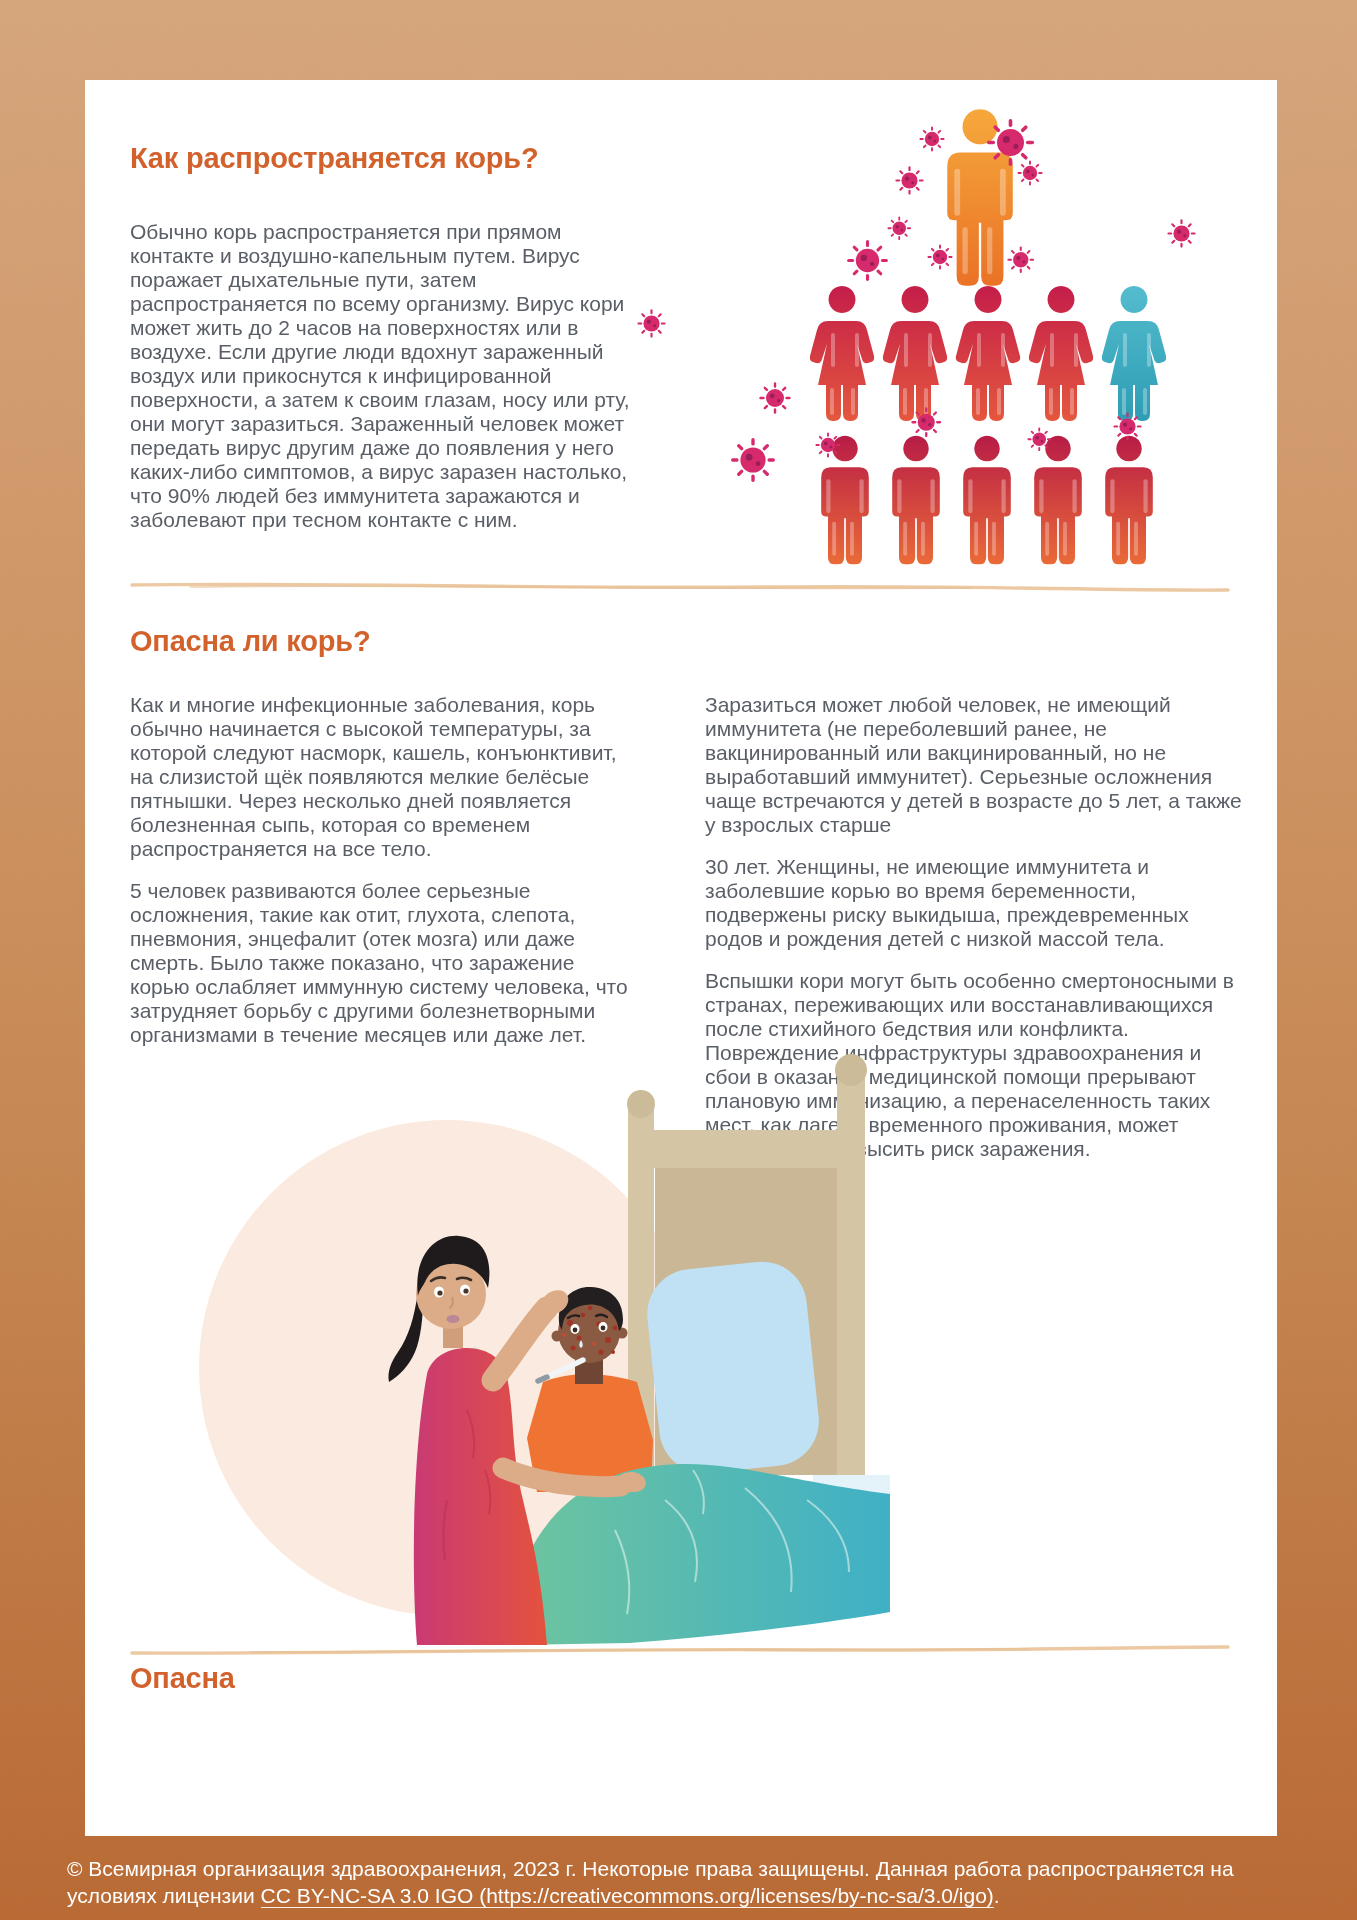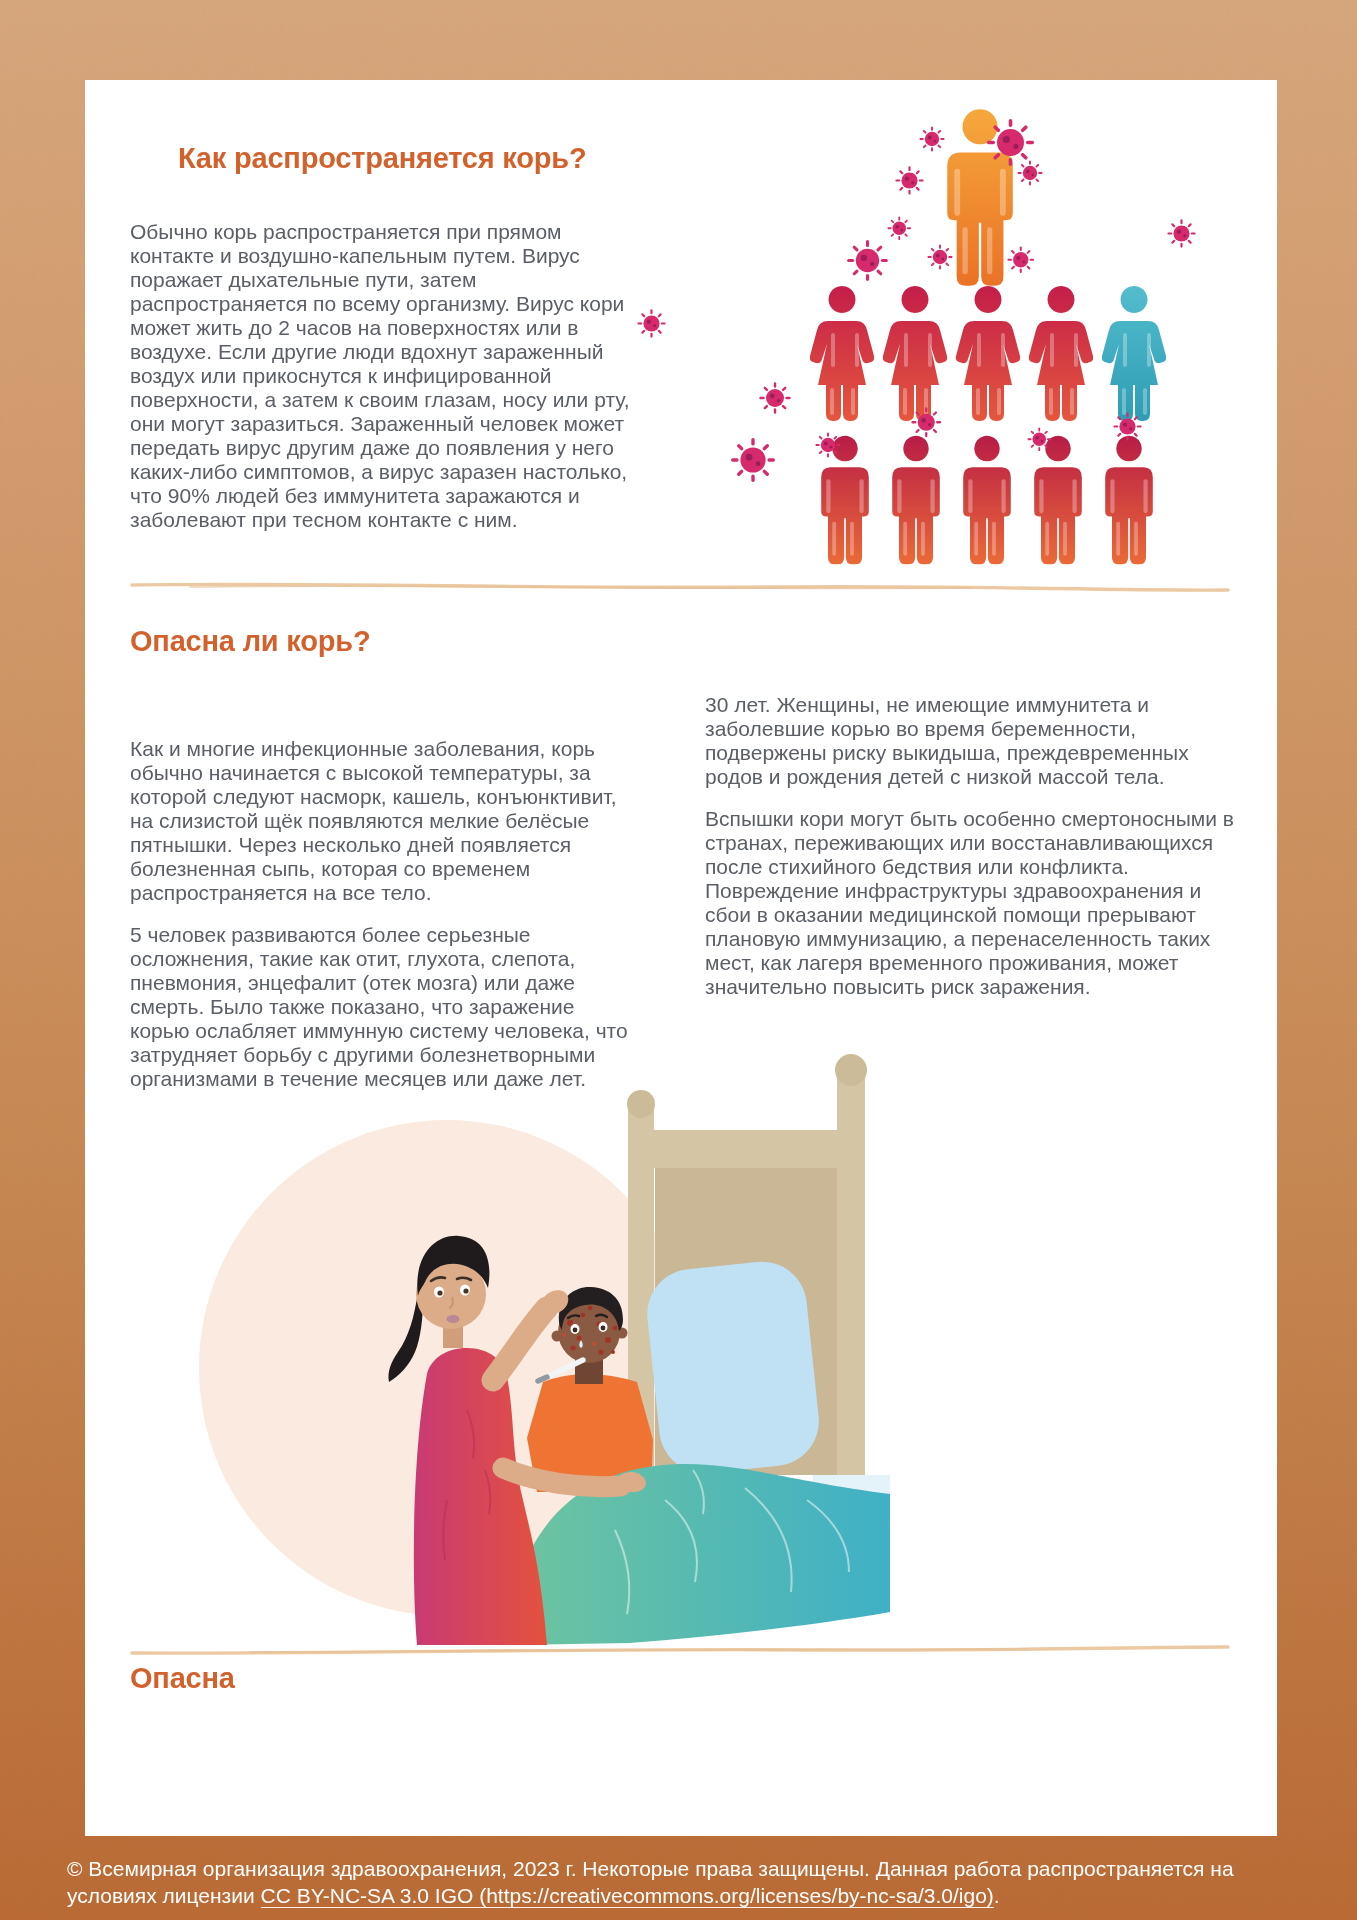--- a/index.html
+++ b/index.html
@@ -20,21 +20,21 @@
     font-size:29px;font-weight:700;color:#d2612c;letter-spacing:-.2px;
     margin:0;
   }
   .body-text{
     font-size:21px;line-height:24px;color:#5a5f67;margin:0 0 18px 0;
   }
   .intro{position:absolute;left:45px;top:140px;width:507px;}
   .infographic{position:absolute;left:535px;top:15px;}
   .divider{position:absolute;left:45px;width:1100px;height:16px;}
   .col{position:absolute;top:613px;}
-  .col-left{left:45px;width:503px;margin-top:44px;}
+  .col-left{left:45px;width:503px;}
   .col-right{left:620px;width:537px;}
   .illustration{position:absolute;left:100px;top:950px;}
   .footer{
     position:absolute;left:67px;top:1855px;width:1240px;
     color:#ffffff;font-size:21px;line-height:27px;
   }
   .footer a{color:#ffffff;text-decoration:none;border-bottom:1.5px solid rgba(255,255,255,.9);cursor:pointer;}
 </style>
 </head>
 <body>
@@ -44,21 +44,21 @@
   <svg class="noise">
     <filter id="noiseF">
       <feTurbulence type="fractalNoise" baseFrequency="0.75" numOctaves="2" seed="7"></feTurbulence>
       <feColorMatrix type="matrix" values="0 0 0 0 0.45  0 0 0 0 0.27  0 0 0 0 0.12  0 0 0 0.14 0"></feColorMatrix>
     </filter>
     <rect width="100%" height="100%" filter="url(#noiseF)"></rect>
   </svg>
 
   <div class="card">
 
-    <h1 class="heading" style="top:62px;margin-left:48px;">Как распространяется корь?</h1>
+    <h1 class="heading" style="top:62px;">Как распространяется корь?</h1>
 
     <p class="intro body-text">Обычно корь распространяется при прямом контакте и воздушно-капельным путем. Вирус поражает дыхательные пути, затем распространяется по всему организму. Вирус кори может жить до 2 часов на поверхностях или в воздухе. Если другие люди вдохнут зараженный воздух или прикоснутся к инфицированной поверхности, а затем к своим глазам, носу или рту, они могут заразиться. Зараженный человек может передать вирус другим даже до появления у него каких-либо симптомов, а вирус заразен настолько, что 90% людей без иммунитета заражаются и заболевают при тесном контакте с ним.</p>
 
     <svg class="infographic" width="630" height="475" viewBox="0 0 630 475" role="img" aria-label="Инфографика: зараженный человек распространяет вирус кори на группу людей без иммунитета">
       <defs>
         <linearGradient id="gradOrange" x1="0" y1="0" x2="0" y2="1">
           <stop offset="0" stop-color="#f6a83c"></stop>
             <stop offset="1" stop-color="#ea7226"></stop>
         </linearGradient>
         <linearGradient id="gradRed" x1="0" y1="0" x2="0" y2="1">
@@ -149,20 +149,21 @@
     </svg>
 
     <h2 class="heading" style="top:545px;">Опасна ли корь?</h2>
 
     <div class="col col-left">
       <p class="body-text">Как и многие инфекционные заболевания, корь обычно начинается с высокой температуры, за которой следуют насморк, кашель, конъюнктивит, на слизистой щёк появляются мелкие белёсые пятнышки. Через несколько дней появляется болезненная сыпь, которая со временем распространяется на все тело.</p>
       <p class="body-text">5 человек развиваются более серьезные осложнения, такие как отит, глухота, слепота, пневмония, энцефалит (отек мозга) или даже смерть. Было также показано, что заражение корью ослабляет иммунную систему человека, что затрудняет борьбу с другими болезнетворными организмами в течение месяцев или даже лет.</p>
     </div>
 
     <div class="col col-right">
+      <p class="body-text">Заразиться может любой человек, не имеющий иммунитета (не переболевший ранее, не вакцинированный или вакцинированный, но не выработавший иммунитет). Серьезные осложнения чаще встречаются у детей в возрасте до 5 лет, а также у взрослых старше</p>
       <p class="body-text">30 лет. Женщины, не имеющие иммунитета и заболевшие корью во время беременности, подвержены риску выкидыша, преждевременных родов и рождения детей с низкой массой тела.</p>
       <p class="body-text">Вспышки кори могут быть особенно смертоносными в странах, переживающих или восстанавливающихся после стихийного бедствия или конфликта. Повреждение инфраструктуры здравоохранения и сбои в оказании медицинской помощи прерывают плановую иммунизацию, а перенаселенность таких мест, как лагеря временного проживания, может значительно повысить риск заражения.</p>
     </div>
 
     <svg class="illustration" width="705" height="615" viewBox="0 0 705 615" role="img" aria-label="Иллюстрация: мать проверяет температуру у ребёнка, больного корью, лежащего в кровати">
       <defs>
         <linearGradient id="gradDress" x1="0" y1="0" x2="1" y2="0">
           <stop offset="0" stop-color="#c93a74"></stop>
             <stop offset="1" stop-color="#e4523d"></stop>
         </linearGradient>

